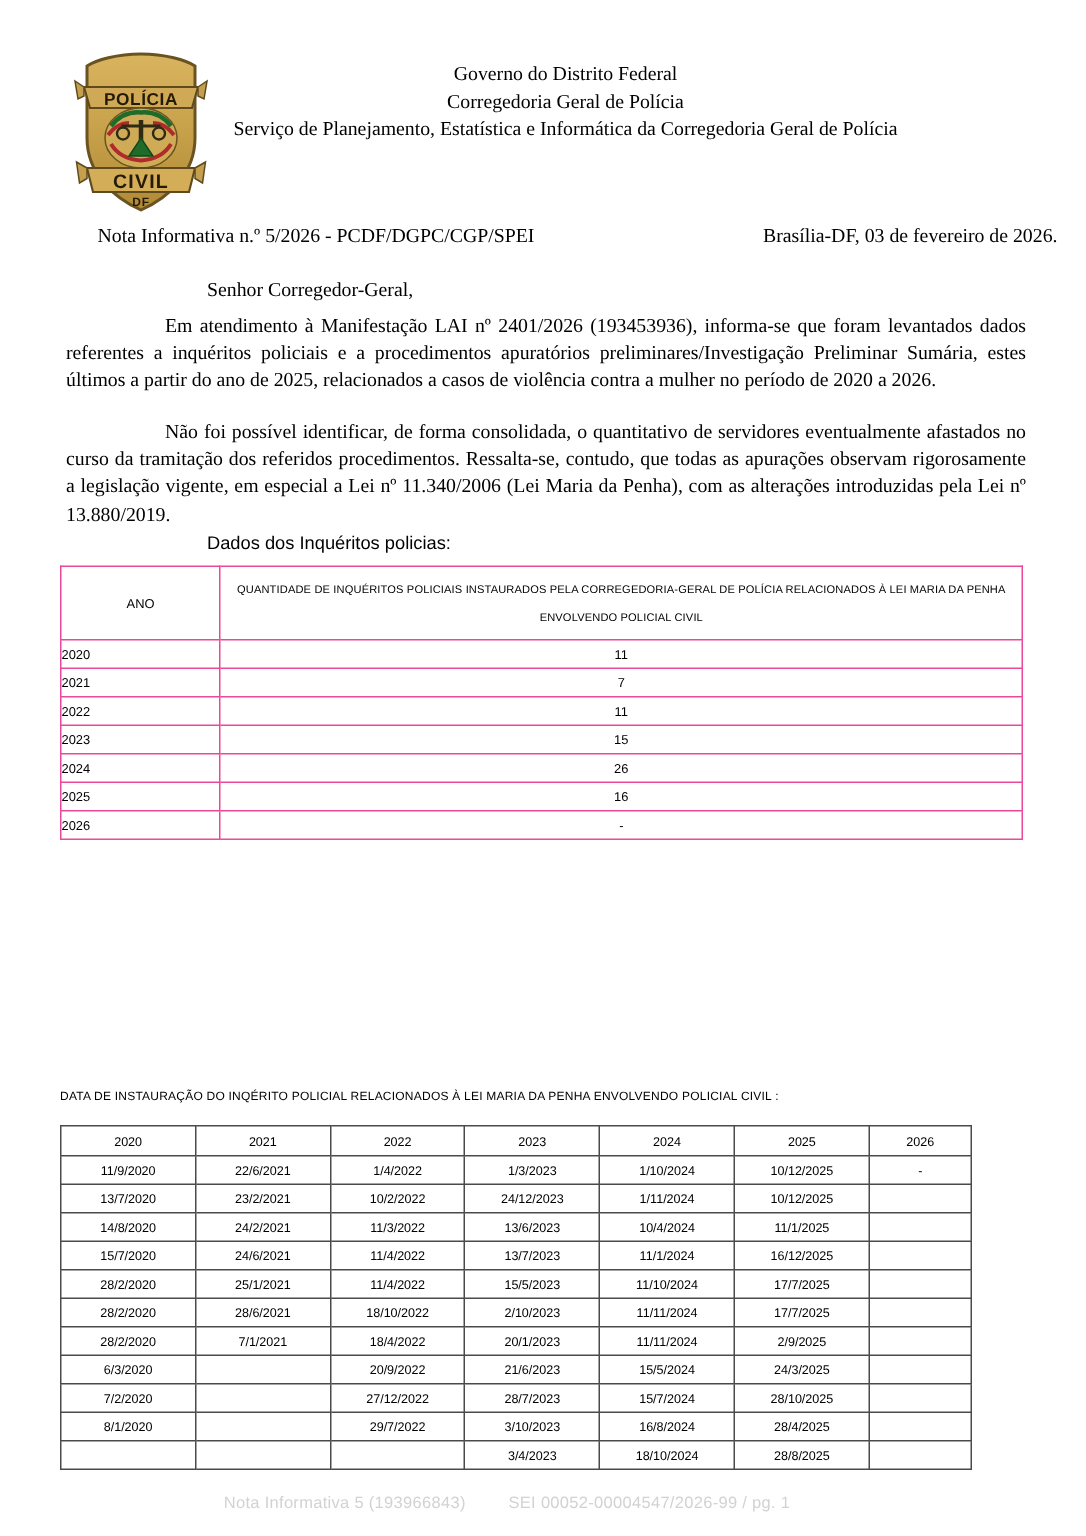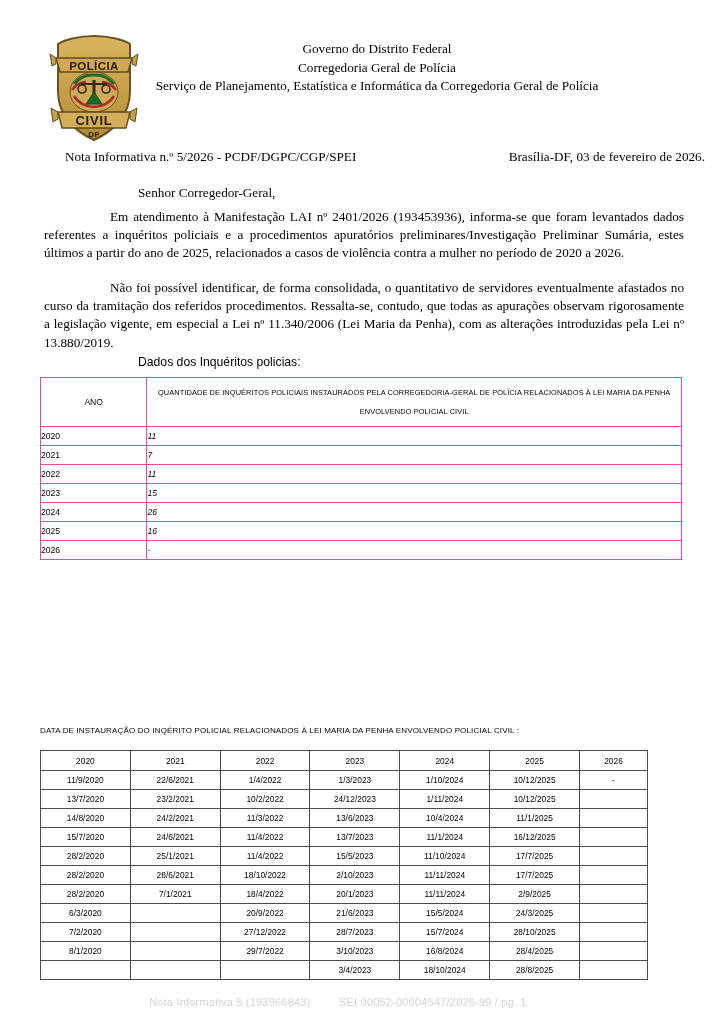--- a/index.html
+++ b/index.html
@@ -138,24 +138,23 @@
     letter-spacing: 0.1px;
   }
   .t1-year {
     font-size: 8.6px;
     text-align: left;
     padding: 4px 0 4px 8px;
     height: 18px;
   }
   .t1-val {
     font-size: 8.6px;
-    text-align: left;
+    text-align: center;
     height: 18px;
     padding: 4px 0;
-    font-style: italic;
   }
 
   
   .table2-caption {
     position: absolute;
     left: 40px;
     top: 726px;
     font-family: "Liberation Sans", "DejaVu Sans", sans-serif;
     font-size: 8.0px;
     letter-spacing: 0.15px;

